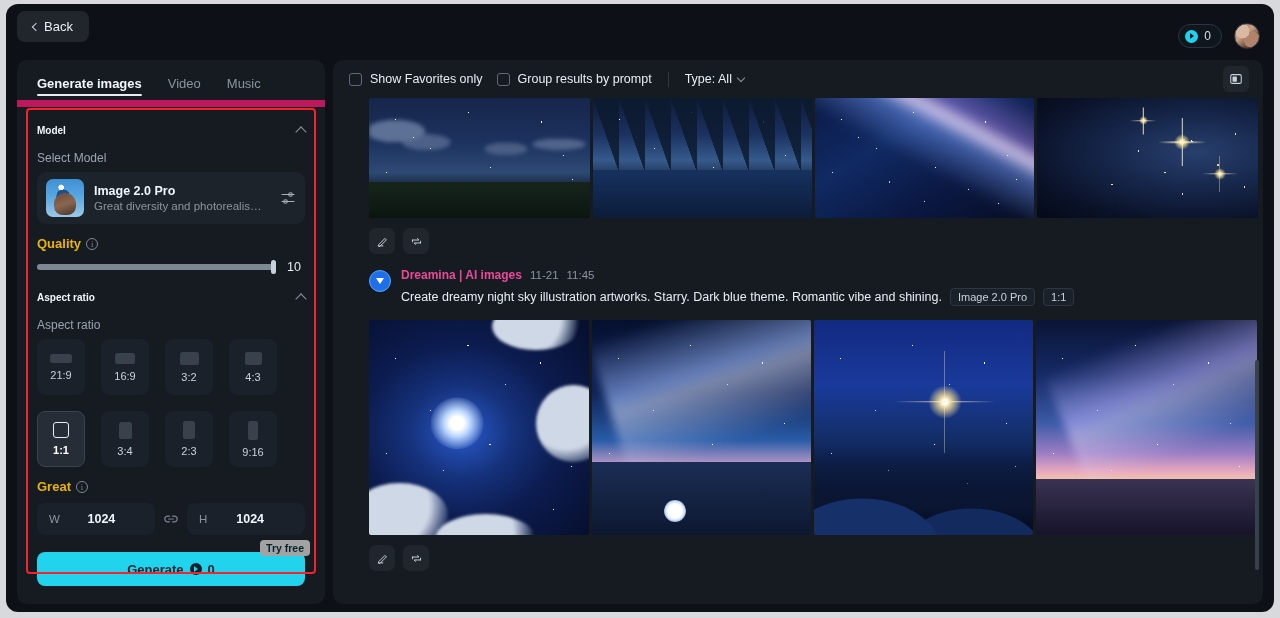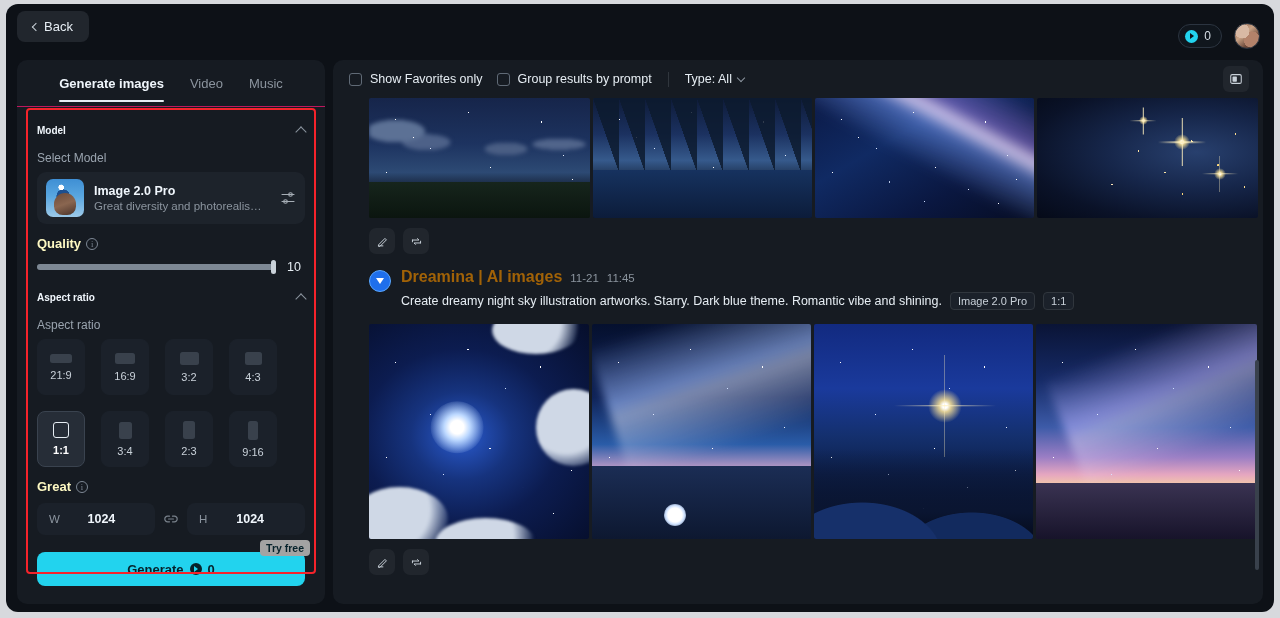--- a/index.html
+++ b/index.html
@@ -67,23 +67,22 @@
   .left-panel {
     position: absolute; left: 11px; top: 56px;
     width: 308px; height: 544px;
     background: #161b22;
     border-radius: 10px;
     overflow: hidden;
   }
   .tabs {
     display: flex; gap: 26px;
     padding: 16px 20px 4px 20px;
-    border-bottom: 1px solid #be185d;
+    border-bottom: 7px solid #be185d;
     height: 47px;
-    justify-content: center;
   }
   .tab { font-size: 13px; color: #8b949e; cursor: pointer; padding-bottom: 9px; position: relative; }
   .tab.active { color: #f0f6fc; font-weight: bold; }
   .tab.active::after {
     content:''; position:absolute; left:0; right:0; bottom:0;
     height: 2px; background: #e6edf3; border-radius: 2px;
   }
 
   .redbox {
     position: absolute; left: 9px; top: 48px;
@@ -127,21 +126,21 @@
   }
   .model-info { flex: 1; min-width: 0; }
   .model-name { font-size: 12.5px; color: #f0f6fc; font-weight: bold; }
   .model-desc {
     font-size: 11.5px; color: #8b949e; margin-top: 2px;
     white-space: nowrap; overflow: hidden; text-overflow: ellipsis;
   }
   .slider-icon { width: 16px; height: 16px; flex: none; opacity: .8; }
 
   .row-label { display: flex; align-items: center; gap: 5px; margin: 12px 0 9px; }
-  .row-label .t { font-size: 13px; font-weight: bold; color: #fef9c3; }
+  .row-label .t { font-size: 13px; font-weight: bold; color: #eab308; }
   .info-i {
     width: 12px; height: 12px; border-radius: 50%;
     border: 1px solid #7d8794; color: #7d8794;
     font-size: 8.5px; line-height: 10px; text-align: center;
     font-family: "Liberation Serif", serif;
   }
 
   .slider-row { display: flex; align-items: center; gap: 11px; }
   .slider-track {
     flex: 1; height: 6px; border-radius: 3px; background: #30363d; position: relative;
@@ -247,21 +246,21 @@
     width: 22px; height: 22px; border-radius: 50%; flex: none; margin-top: 2px;
     background: #1f6feb; display: flex; align-items: center; justify-content: center;
     border: 1.5px solid #58a6ff;
   }
   .prompt-avatar .arw {
     width: 0; height: 0;
     border-left: 4px solid transparent; border-right: 4px solid transparent;
     border-top: 6px solid #ffffff;
   }
   .prompt-head { display: flex; align-items: baseline; gap: 8px; }
-  .prompt-title { font-size: 16px; font-weight: bold; color: #a16207; }
+  .prompt-title { font-size: 12px; font-weight: bold; color: #ec4899; }
   .prompt-meta { font-size: 11.5px; color: #8b949e; }
   .prompt-line { display: flex; align-items: center; gap: 8px; margin-top: 6px; }
   .prompt-text { font-size: 12.5px; color: #e6edf3; }
   .chip {
     font-size: 11px; color: #c9d1d9; border: 1px solid #30363d;
     border-radius: 4px; padding: 2px 7px; background: #1b212a;
   }
 
   .vscroll {
     position: absolute; right: 4px; top: 300px;

